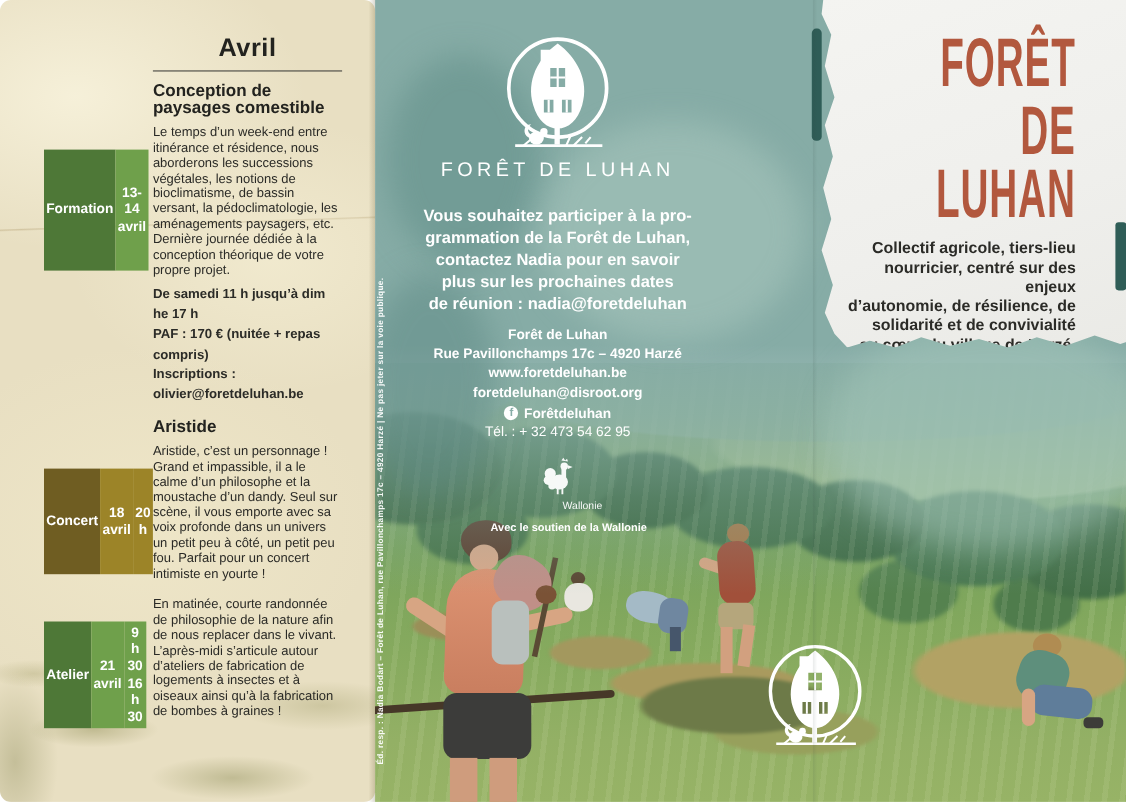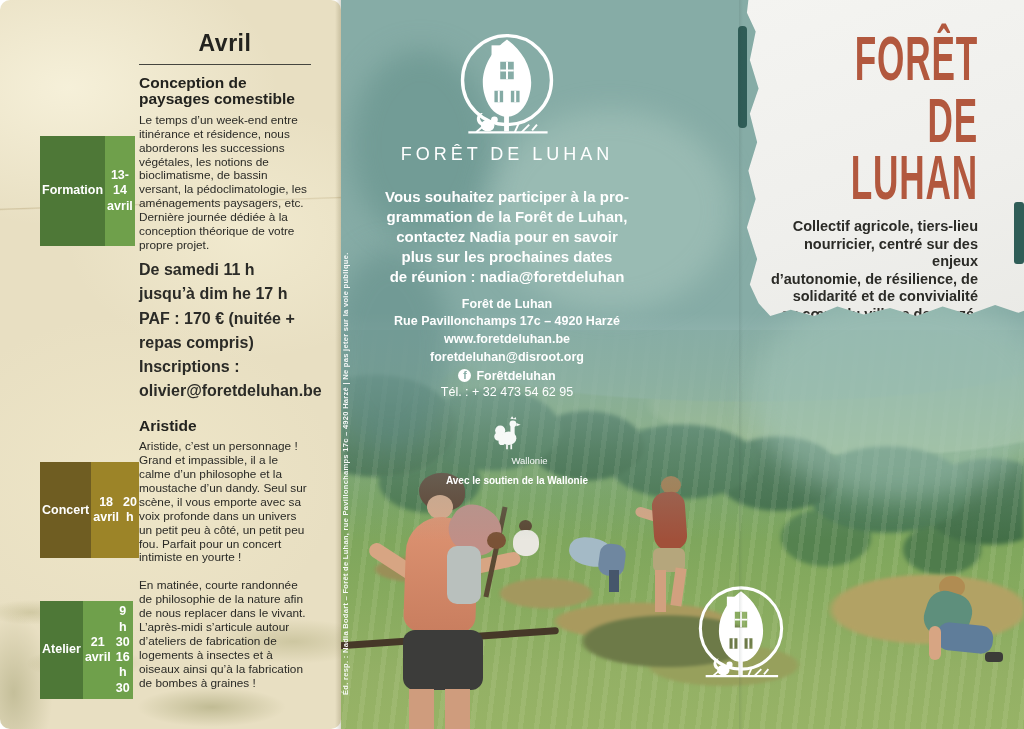--- a/index.html
+++ b/index.html
@@ -41,21 +41,21 @@
   .badge{
     display:flex;align-items:center;justify-content:center;width:100%;min-height:27px;
     margin-bottom:7px;padding:3px 2px;font-size:12.5px;font-weight:bold;color:#ffffff;
     text-align:center;white-space:pre-line;line-height:1.22;
   }
   .badge.dkgreen{background:#4e7837;}
   .badge.green{background:#6fa04b;}
   .badge.dkolive{background:#6f5d22;}
   .badge.olive{background:#9c8428;}
   .ev-body{grid-column:2;grid-row:2;margin:0;font-size:11.8px;line-height:1.18;color:#2a2a26;}
-  .ev-meta{grid-column:2;grid-row:3;margin-top:5px;font-size:16px;font-weight:bold;line-height:1.52;color:#2b2b27;}
+  .ev-meta{grid-column:2;grid-row:3;margin-top:5px;font-size:12px;font-weight:bold;line-height:1.52;color:#2b2b27;}
   
   .photo{position:absolute;left:341px;top:330px;width:683px;height:399px;z-index:1;
     background:linear-gradient(180deg,#a3bfae 0%,#95b794 10%,#7ea567 24%,#79a35c 42%,#86aa5e 66%,#93b065 86%,#97b366 100%);}
   .ph-hills{position:absolute;inset:0;background-image:
       radial-gradient(500px 70px at 60% 8%, #9dbd92 55%, transparent 58%),
       radial-gradient(420px 100px at 78% 18%, #a9c487 52%, transparent 55%),
       radial-gradient(320px 80px at 40% 14%, #90b375 52%, transparent 55%);}
   .ph-trees{position:absolute;inset:0;filter:blur(2px);background-image:
       radial-gradient(135px 85px at 5% 24%, #3f6a42 59%, transparent 61%),
       radial-gradient(115px 68px at 22% 25%, #47744b 59%, transparent 61%),

